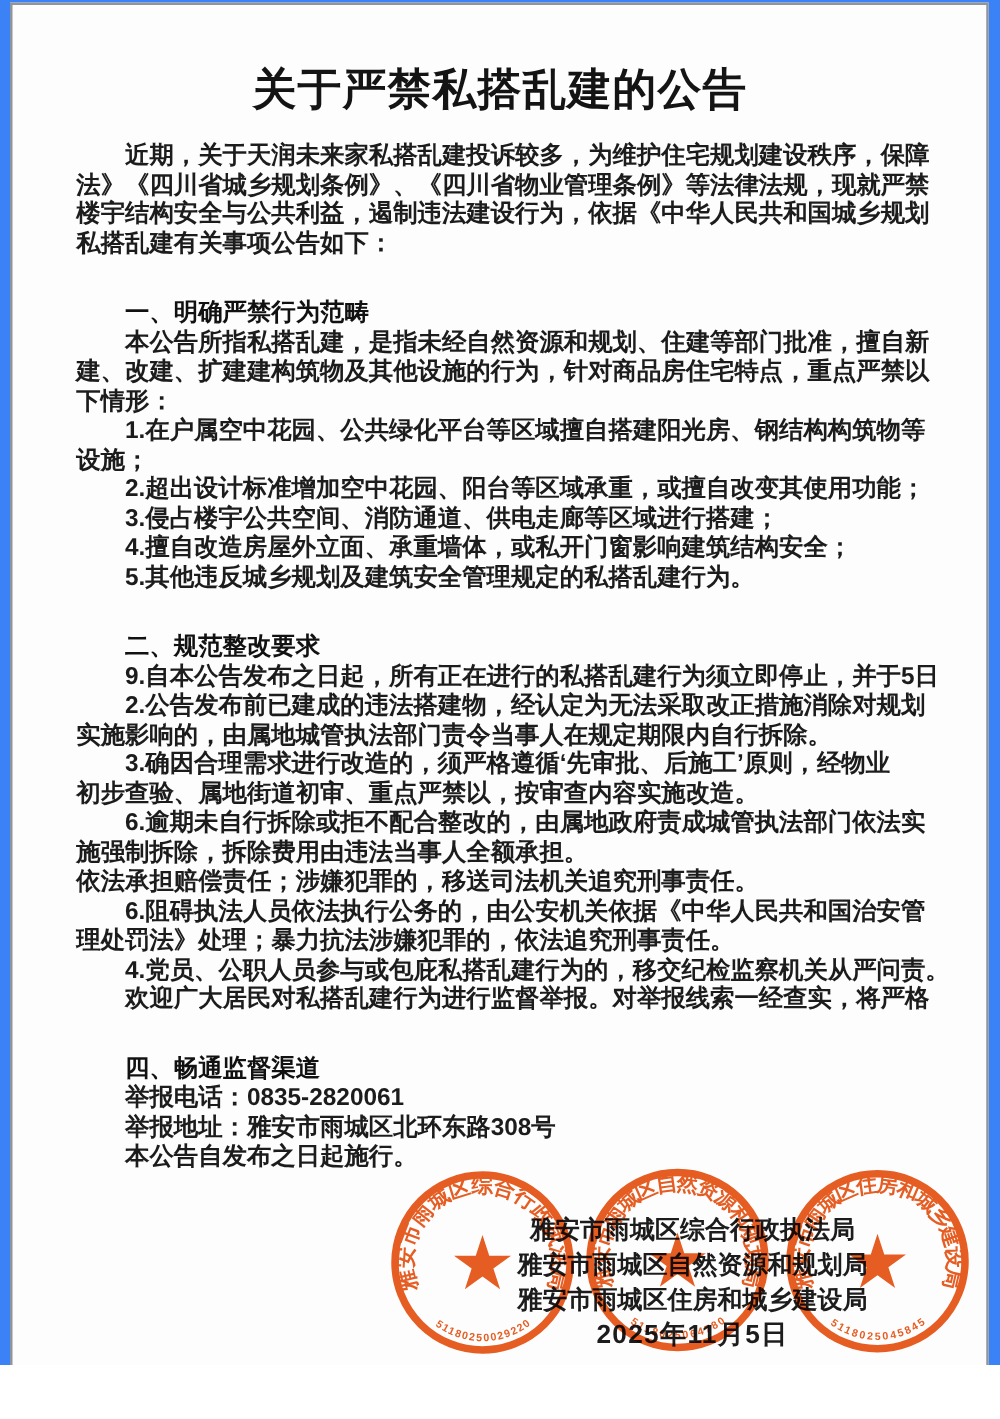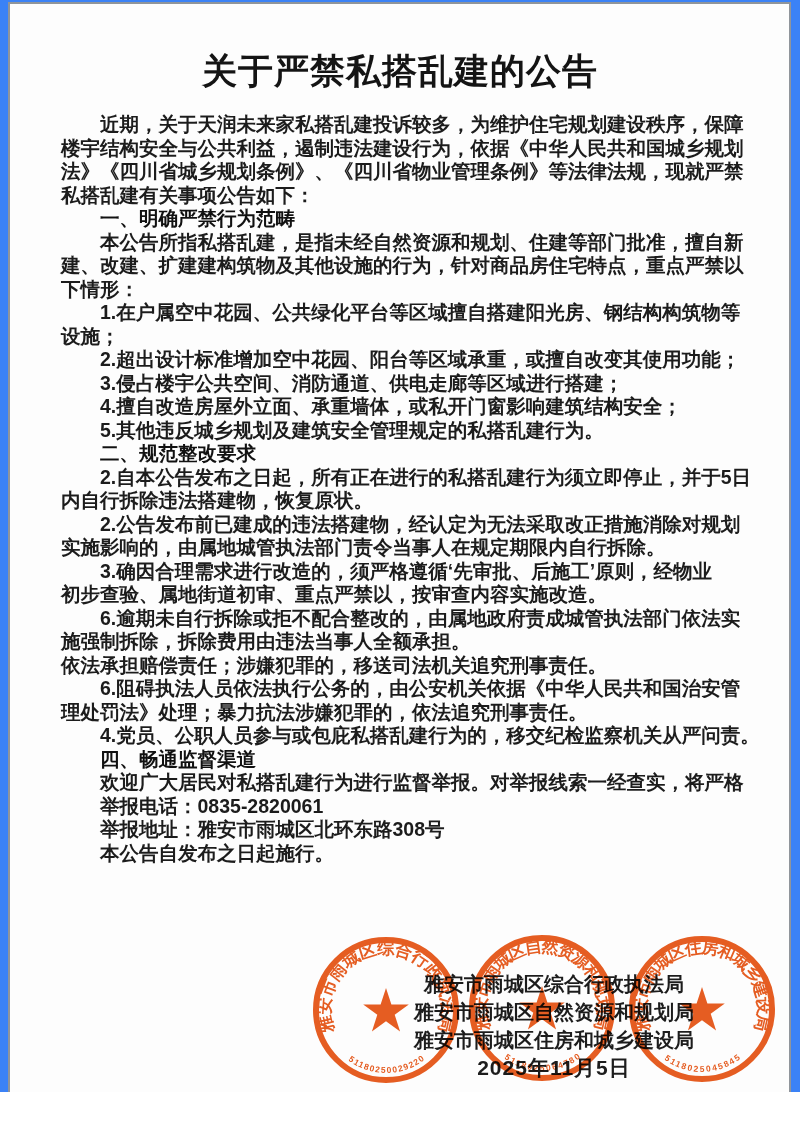--- a/index.html
+++ b/index.html
@@ -15,68 +15,67 @@
     position:absolute;left:0;right:0;top:48px;margin:0;
     text-align:center;font-size:35px;font-weight:900;color:#141414;
     letter-spacing:1px;
   }
   .body{
     position:absolute;left:61px;top:113px;width:686px;
     color:#1c1c1c;font-size:19.5px;line-height:23.5px;font-weight:600;
   }
   .body .line{height:23.5px;white-space:nowrap;}
   .body .ind{text-indent:39px;}
-  .body .head{font-weight:900;color:#111;}
+  .body .head{font-weight:900;color:#111;margin-top:32px;}
   .signature{
     position:absolute;left:398px;top:970px;width:312px;text-align:center;
     font-size:20px;font-weight:600;color:#1c1c1c;line-height:28px;
   }
   .signature .date{font-size:21px;letter-spacing:1px;}
   .seals{
     position:absolute;left:0;top:0;mix-blend-mode:multiply;opacity:.92;
     pointer-events:none;
   }
   .seals text{font-family:"Liberation Sans",sans-serif;font-weight:bold;}
 </style>
 </head>
 <body>
 
 <div class="canvas">
   <div class="page-border"></div>
   <h1 class="title">关于严禁私搭乱建的公告</h1>
   <div class="body" id="notice-body">
       <div class="line ind">近期，关于天润未来家私搭乱建投诉较多，为维护住宅规划建设秩序，保障</div>
+      <div class="line">法》《四川省城乡规划条例》、《四川省物业管理条例》等法律法规，现就严禁</div>
       <div class="line">楼宇结构安全与公共利益，遏制违法建设行为，依据《中华人民共和国城乡规划</div>
-      <div class="line">法》《四川省城乡规划条例》、《四川省物业管理条例》等法律法规，现就严禁</div>
       <div class="line">私搭乱建有关事项公告如下：</div>
       <div class="line ind head">一、明确严禁行为范畴</div>
       <div class="line ind">本公告所指私搭乱建，是指未经自然资源和规划、住建等部门批准，擅自新</div>
       <div class="line">建、改建、扩建建构筑物及其他设施的行为，针对商品房住宅特点，重点严禁以</div>
       <div class="line">下情形：</div>
       <div class="line ind">1.在户属空中花园、公共绿化平台等区域擅自搭建阳光房、钢结构构筑物等</div>
       <div class="line">设施；</div>
       <div class="line ind">2.超出设计标准增加空中花园、阳台等区域承重，或擅自改变其使用功能；</div>
       <div class="line ind">3.侵占楼宇公共空间、消防通道、供电走廊等区域进行搭建；</div>
       <div class="line ind">4.擅自改造房屋外立面、承重墙体，或私开门窗影响建筑结构安全；</div>
       <div class="line ind">5.其他违反城乡规划及建筑安全管理规定的私搭乱建行为。</div>
       <div class="line ind head">二、规范整改要求</div>
-      <div class="line ind">2.自本公告发布之日起，所有正在进行的私搭乱建行为须立即停止，并于5日</div>
-      <div class="line">内自行拆除违法搭建物，恢复原状。</div>
+      <div class="line ind">9.自本公告发布之日起，所有正在进行的私搭乱建行为须立即停止，并于5日</div>
       <div class="line ind">2.公告发布前已建成的违法搭建物，经认定为无法采取改正措施消除对规划</div>
       <div class="line">实施影响的，由属地城管执法部门责令当事人在规定期限内自行拆除。</div>
       <div class="line ind">3.确因合理需求进行改造的，须严格遵循‘先审批、后施工’原则，经物业</div>
       <div class="line">初步查验、属地街道初审、重点严禁以，按审查内容实施改造。</div>
       <div class="line ind">6.逾期未自行拆除或拒不配合整改的，由属地政府责成城管执法部门依法实</div>
       <div class="line">施强制拆除，拆除费用由违法当事人全额承担。</div>
       <div class="line">依法承担赔偿责任；涉嫌犯罪的，移送司法机关追究刑事责任。</div>
       <div class="line ind">6.阻碍执法人员依法执行公务的，由公安机关依据《中华人民共和国治安管</div>
       <div class="line">理处罚法》处理；暴力抗法涉嫌犯罪的，依法追究刑事责任。</div>
       <div class="line ind">4.党员、公职人员参与或包庇私搭乱建行为的，移交纪检监察机关从严问责。</div>
+      <div class="line ind">欢迎广大居民对私搭乱建行为进行监督举报。对举报线索一经查实，将严格</div>
       <div class="line ind head">四、畅通监督渠道</div>
-      <div class="line ind">欢迎广大居民对私搭乱建行为进行监督举报。对举报线索一经查实，将严格</div>
       <div class="line ind">举报电话：0835-2820061</div>
       <div class="line ind">举报地址：雅安市雨城区北环东路308号</div>
       <div class="line ind">本公告自发布之日起施行。</div>
     </div>
   <div class="signature" id="signature-block">
       <div>雅安市雨城区综合行政执法局</div>
       <div>雅安市雨城区自然资源和规划局</div>
       <div>雅安市雨城区住房和城乡建设局</div>
       <div class="date">2025年11月5日</div>
     </div>

